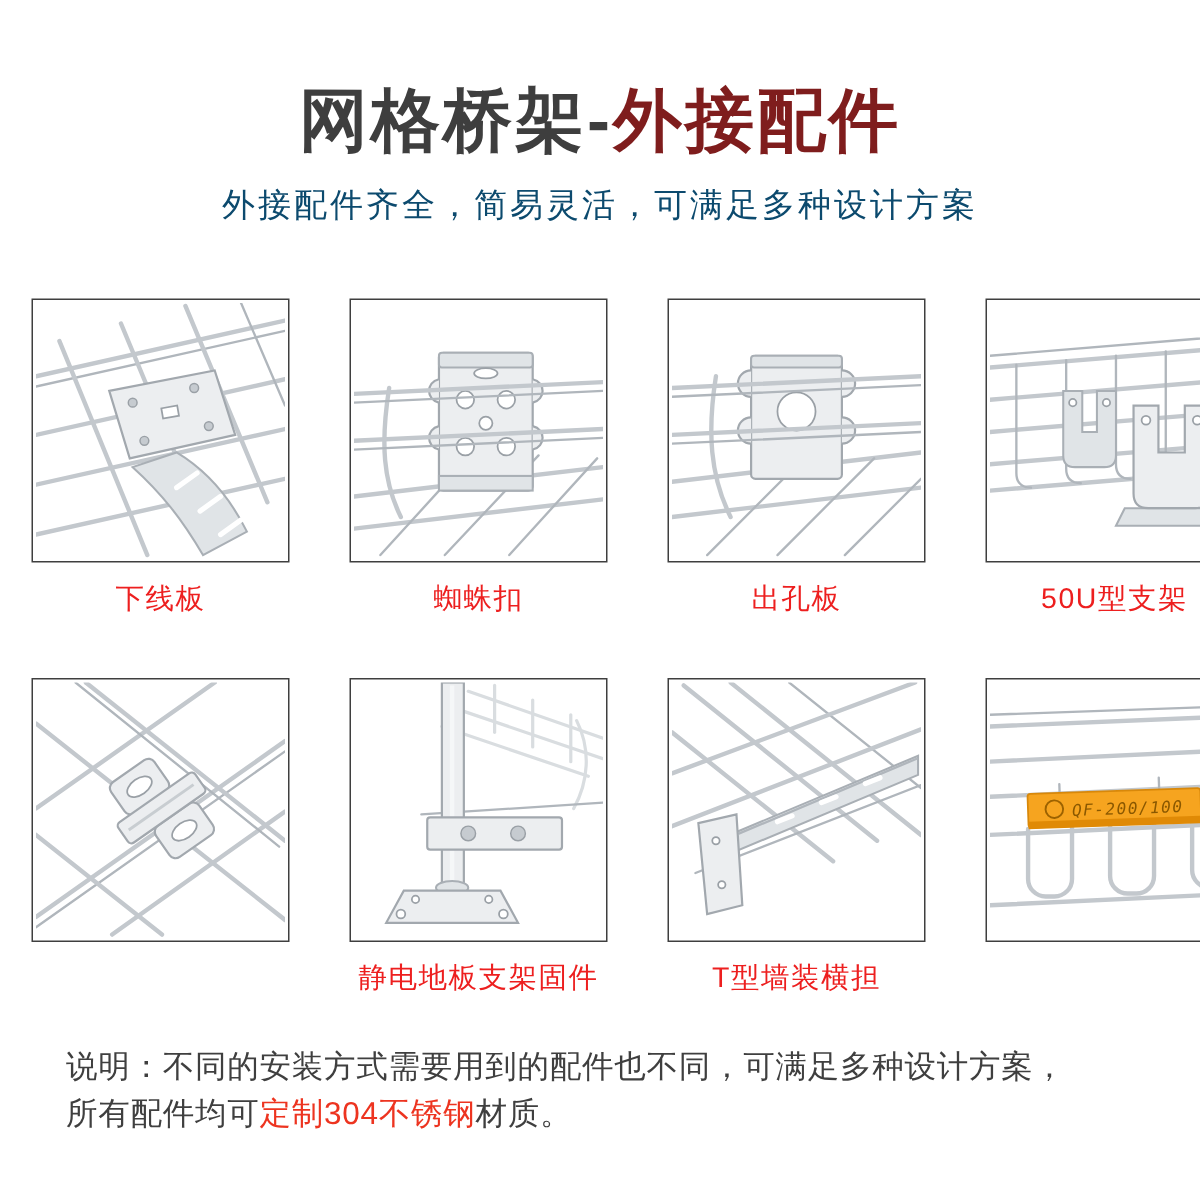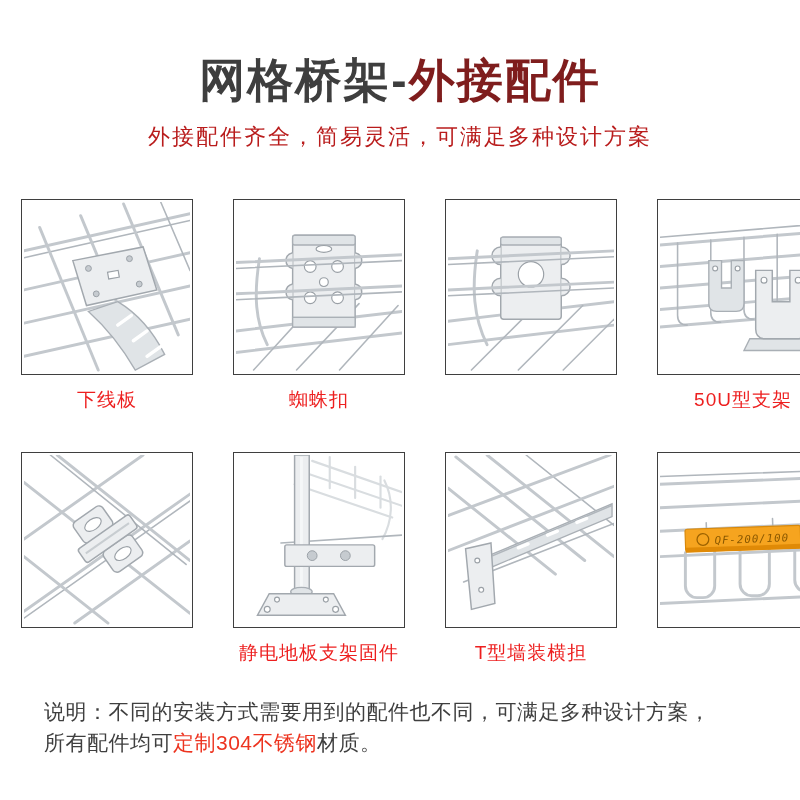--- a/index.html
+++ b/index.html
@@ -9,21 +9,21 @@
     -webkit-font-smoothing:antialiased;overflow:hidden;
   }
   .header{ text-align:center; padding-top:48px; }
   .title{
     margin:0; font-size:46px; line-height:64px; font-weight:700;
     color:#3e3e3e; letter-spacing:2px; white-space:nowrap;
   }
   .title .accent{ color:#7f1d1d; }
   .subtitle{
     margin:10px 0 0; font-size:22px; line-height:30px;
-    color:#b91c1c; letter-spacing:2px; white-space:nowrap;
+    color:#0c4a6e; letter-spacing:2px; white-space:nowrap;
   }
   .grid{
     margin-top:47px; padding:0 21px;
     display:grid; grid-template-columns:repeat(4,172px);
     column-gap:24px; row-gap:44px;gap:40px;
   }
   .card{ margin:0; width:172px; }
   .photo{
     width:172px; height:176px; box-sizing:border-box;
     border:1px solid #3f3f3f; background:#ffffff; padding:2px;
@@ -149,20 +149,21 @@
             <circle class="hole" cx="85" cy="74" r="13"></circle>
           </g>
           <g>
             <path class="w" d="M0,58 L170,50"></path>
               <path class="w2" d="M0,64 L170,56"></path>
             <path class="w" d="M0,90 L170,82"></path>
               <path class="w2" d="M0,96 L170,88"></path>
           </g>
         </svg>
       </div>
+      <figcaption class="caption">出孔板</figcaption>
     </figure>
 
     <figure class="card">
       <div class="photo">
         <svg viewBox="0 0 170 174" preserveAspectRatio="none">
           <g>
             <path class="w2" d="M0,36 L170,22"></path>
             <path class="w" d="M0,44 L170,30"></path>
             <path class="w" d="M0,66 L170,52"></path>
             <path class="w" d="M0,88 L170,74"></path>

